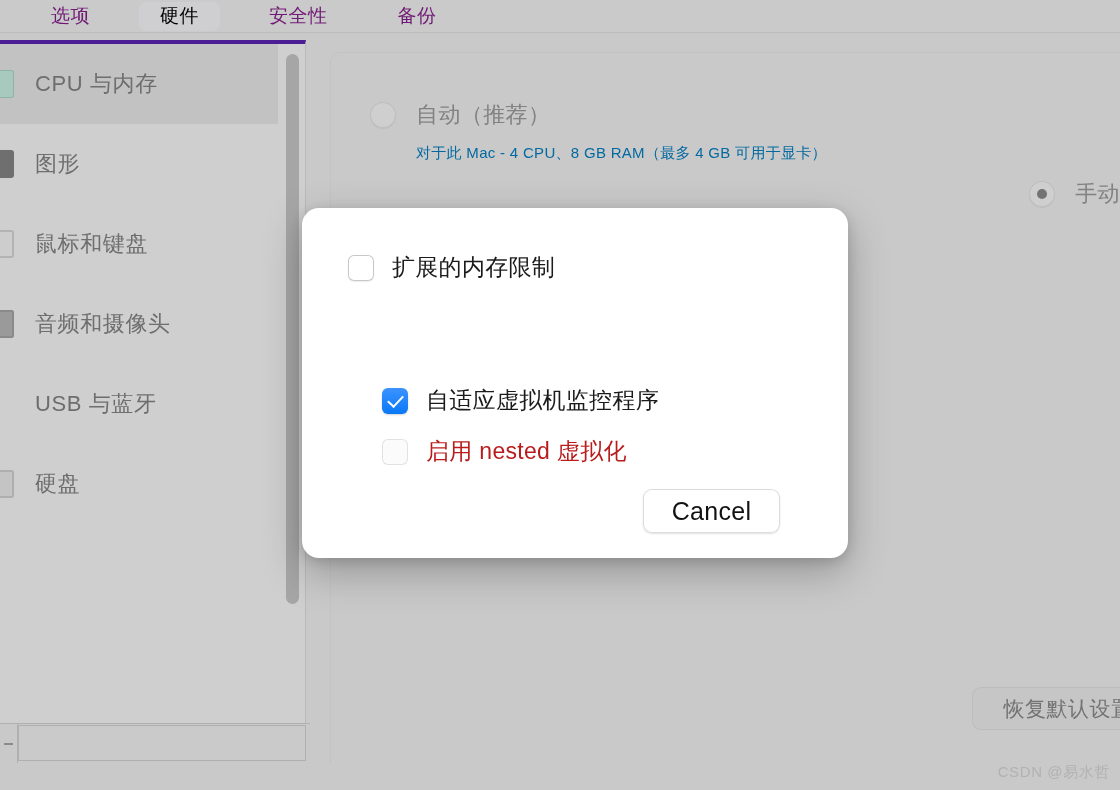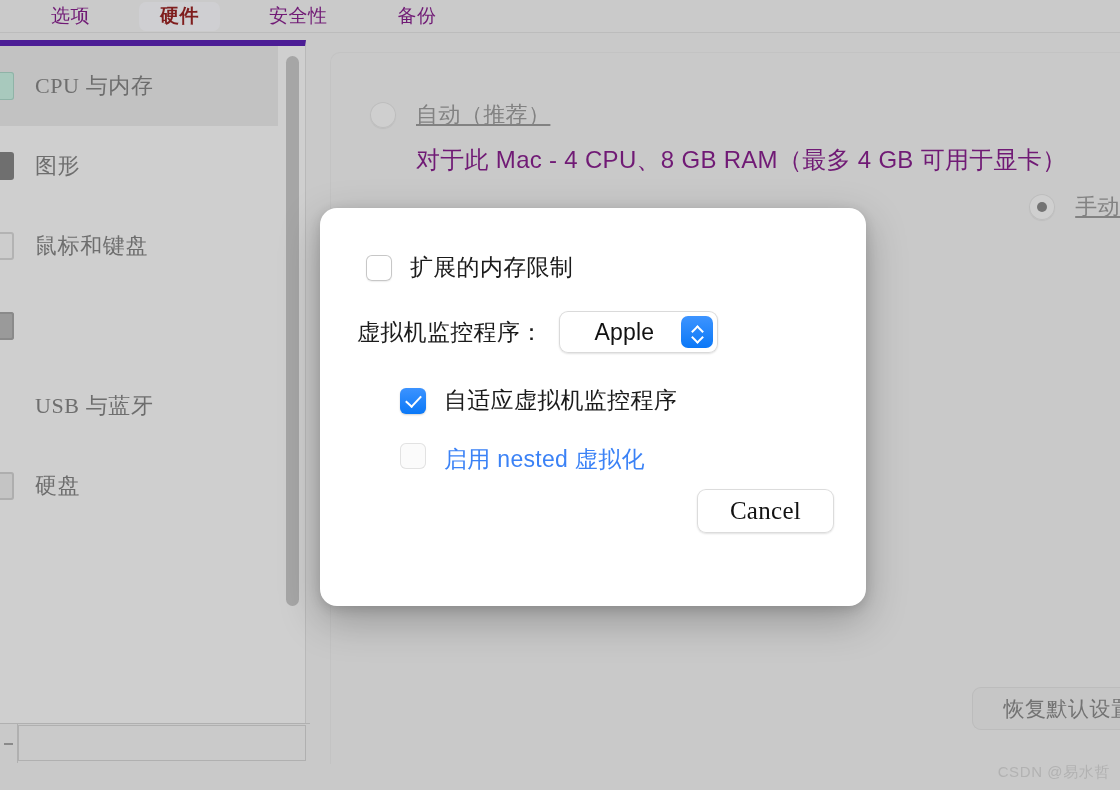--- a/index.html
+++ b/index.html
@@ -46,36 +46,34 @@
     font-size: 19px;
     color: #701a75;
     padding: 4px 21px;
     border-radius: 7px;
     line-height: 1.1;
     letter-spacing: 0.5px;
     white-space: nowrap;
   }
   .tab.selected {
     background: #cfcfd2;
-    color: #7f1d1d;
-    font-weight: bold;
+    color: #000000;
   }
   .tab-gap { width: 28px; flex: none; }
 
   
   #sidebar {
     position: absolute;
     left: 0; top: 40px;
     width: 306px;
     height: 712px;
     background: #cfcfcf;
     border-right: 1px solid #b9b9b9;
-    border-top: 6px solid #4c1d95;
+    border-top: 4px solid #4c1d95;
     overflow: hidden;
-    font-family: Liberation Serif, serif;
   }
   #sidebar-list {
     position: absolute;
     left: 0; top: 0;
     width: 278px;
   }
   .side-item {
     position: relative;
     height: 80px;
     display: flex;
@@ -194,25 +192,24 @@
     border-radius: 50%;
     background: #737373;
     display: block;
   }
   .radio-label {
     font-size: 22px;
     color: #828282;
     margin-left: 20px;
     letter-spacing: 0.4px;
     white-space: nowrap;
-    text-decoration: underline;
   }
   #auto-desc {
-    font-size: 24px;
-    color: #701a75;
+    font-size: 15px;
+    color: #0369a1;
     padding-left: 85px;
     padding-top: 14px;
     letter-spacing: 0.3px;
     white-space: nowrap;
   }
 
   
   #restore-defaults-button {
     position: absolute;
     left: 972px;
@@ -242,24 +239,24 @@
     bottom: 8px;
     font-size: 15px;
     color: #b2b2b2;
     letter-spacing: 0.6px;
     white-space: nowrap;
   }
 
   
   #modal-dialog {
     position: absolute;
-    left: 320px;
+    left: 302px;
     top: 208px;
     width: 546px;
-    height: 398px;
+    height: 350px;
     background: #ffffff;
     border-radius: 17px;
     box-shadow: 0 14px 40px rgba(0,0,0,.26), 0 3px 12px rgba(0,0,0,.14);
     overflow: hidden;
   }
 
   #ext-mem-row {
     position: absolute;
     left: 46px;
     top: 44px;
@@ -314,21 +311,21 @@
     background: #fbfbfb;
     box-shadow: inset 0 0 0 1px #e2e2e2;
   }
   .cbx-label {
     font-size: 23px;
     color: #1b1b1b;
     margin-left: 18px;
     letter-spacing: 0.3px;
     white-space: nowrap;
   }
-  .cbx-label.disabled { color: #3b82f6; margin-top: 8px; }
+  .cbx-label.disabled { color: #b91c1c; }
 
   #hypervisor-label {
     font-size: 23px;
     color: #1b1b1b;
     letter-spacing: 0.3px;
     white-space: nowrap;
   }
   #hypervisor-select {
     margin-left: 16px;
     width: 159px;
@@ -377,22 +374,21 @@
   .chev.up::before    { transform: rotate(-45deg); top: 2px; }
   .chev.down::before  { transform: rotate(135deg); top: -1px; }
 
   #dialog-buttons {
     position: absolute;
     left: 0; right: 0;
     top: 281px;
     display: flex;
     justify-content: flex-end;
     gap: 15px;
-    padding-right: 32px;
-    font-family: Liberation Serif, serif;
+    padding-right: 68px;
   }
   .dlg-btn {
     height: 44px;
     border-radius: 9px;
     display: flex;
     align-items: center;
     justify-content: center;
     font-size: 25px;
     letter-spacing: 0.3px;
   }
@@ -439,20 +435,21 @@
 
       <div class="side-item">
         <span class="side-icon ic-kbd"></span>
         <span class="side-label">鼠标和键盘</span>
       </div>
 
 
 
       <div class="side-item">
         <span class="side-icon ic-aud"></span>
+        <span class="side-label">音频和摄像头</span>
       </div>
 
       <div class="side-item">
         <span class="side-icon ic-usb"></span>
         <span class="side-label">USB 与蓝牙</span>
       </div>
 
       <div class="side-item">
         <span class="side-icon ic-disk"></span>
         <span class="side-label">硬盘</span>
@@ -494,30 +491,20 @@
 
   <div id="watermark">CSDN @易水哲</div>
 
   <div id="modal-dialog">
 
     <div id="ext-mem-row">
       <span class="cbx"></span>
       <span class="cbx-label">扩展的内存限制</span>
     </div>
 
-    <div id="hypervisor-row">
-      <span id="hypervisor-label">虚拟机监控程序：</span>
-      <span id="hypervisor-select">
-        <span id="hypervisor-value">Apple</span>
-        <span id="hypervisor-stepper">
-          <span class="chev up"></span>
-          <span class="chev down"></span>
-        </span>
-      </span>
-    </div>
 
     <div id="adaptive-row">
       <span class="cbx checked"></span>
       <span class="cbx-label">自适应虚拟机监控程序</span>
     </div>
 
     <div id="nested-row">
       <span class="cbx disabled"></span>
       <span class="cbx-label disabled">启用 nested 虚拟化</span>
     </div>

